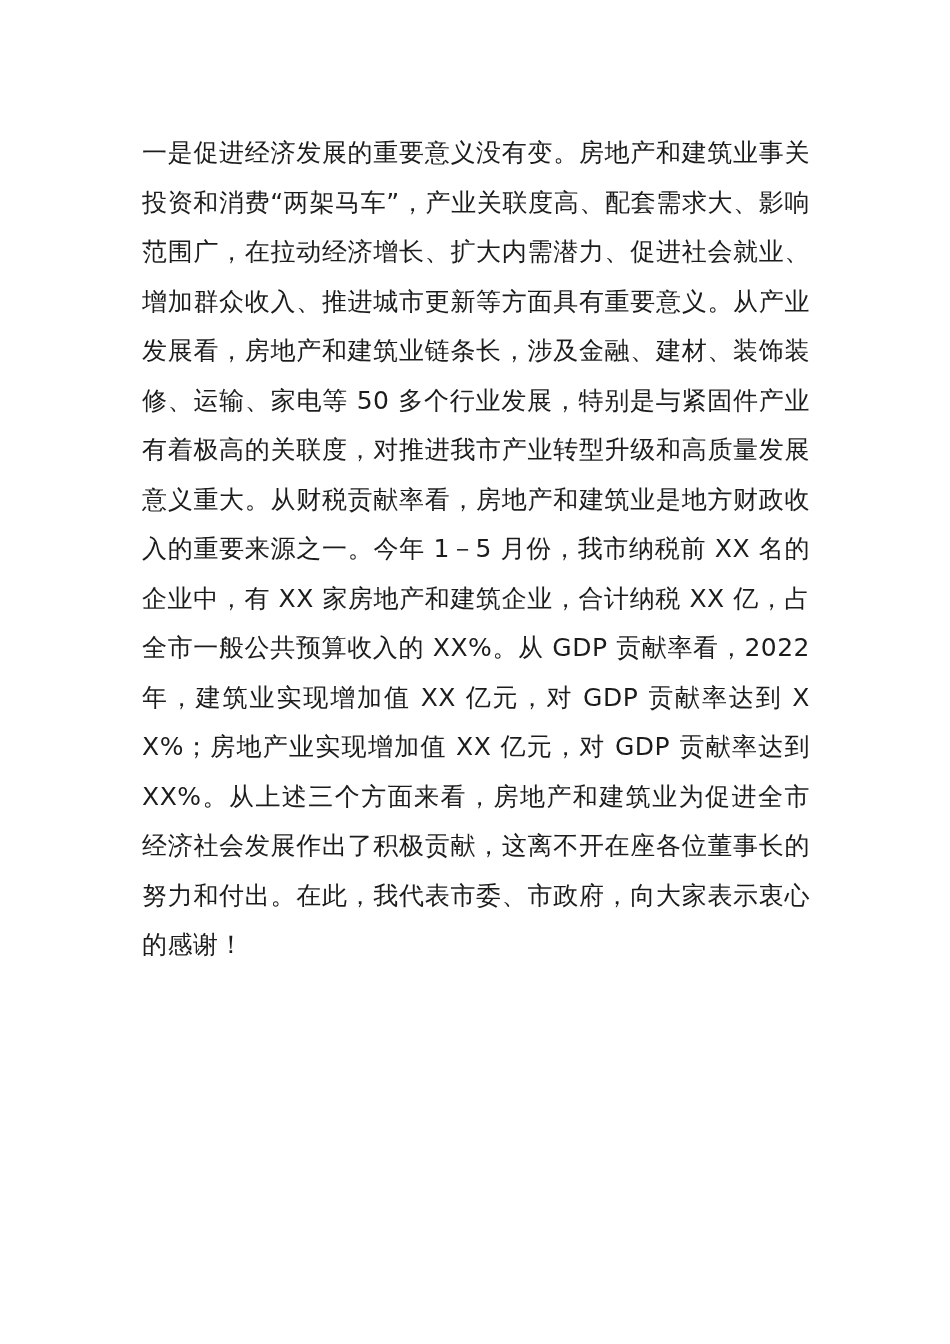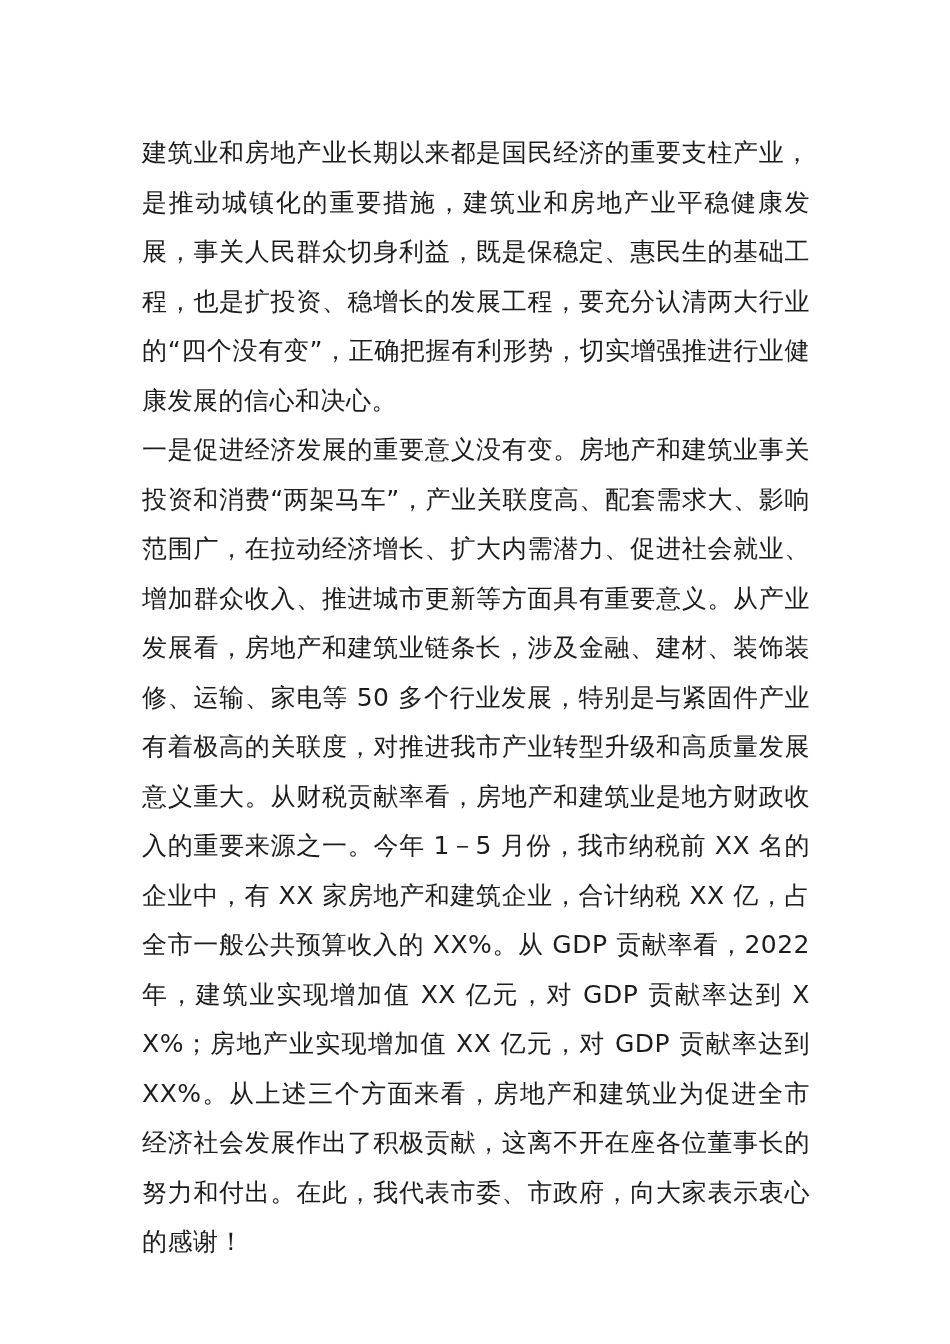--- a/index.html
+++ b/index.html
@@ -31,16 +31,15 @@
     text-justify: inter-ideograph;
     letter-spacing: 0.5px;
     word-break: break-all;
   }
 </style>
 </head>
 <body>
 
 <div class="page">
   <div class="content">
-    <p>建筑业和房地产业长期以来都是国民经济的重要支柱产业，是推动城镇化的重要措施，建筑业和房地产业平稳健康发展，事关人民群众切身利益，既是保稳定、惠民生的基础工程，也是扩投资、稳增长的发展工程，要充分认清两大行业的“四个没有变”，正确把握有利形势，切实增强推进行业健康发展的信心和决心。</p>
     <p>一是促进经济发展的重要意义没有变。房地产和建筑业事关投资和消费“两架马车”，产业关联度高、配套需求大、影响范围广，在拉动经济增长、扩大内需潜力、促进社会就业、增加群众收入、推进城市更新等方面具有重要意义。从产业发展看，房地产和建筑业链条长，涉及金融、建材、装饰装修、运输、家电等 50 多个行业发展，特别是与紧固件产业有着极高的关联度，对推进我市产业转型升级和高质量发展意义重大。从财税贡献率看，房地产和建筑业是地方财政收入的重要来源之一。今年 1－5 月份，我市纳税前 XX 名的企业中，有 XX 家房地产和建筑企业，合计纳税 XX 亿，占全市一般公共预算收入的 XX%。从 GDP 贡献率看，2022 年，建筑业实现增加值 XX 亿元，对 GDP 贡献率达到 XX%；房地产业实现增加值 XX 亿元，对 GDP 贡献率达到 XX%。从上述三个方面来看，房地产和建筑业为促进全市经济社会发展作出了积极贡献，这离不开在座各位董事长的努力和付出。在此，我代表市委、市政府，向大家表示衷心的感谢！</p>
   </div>
 </div>
 
 </body></html>

